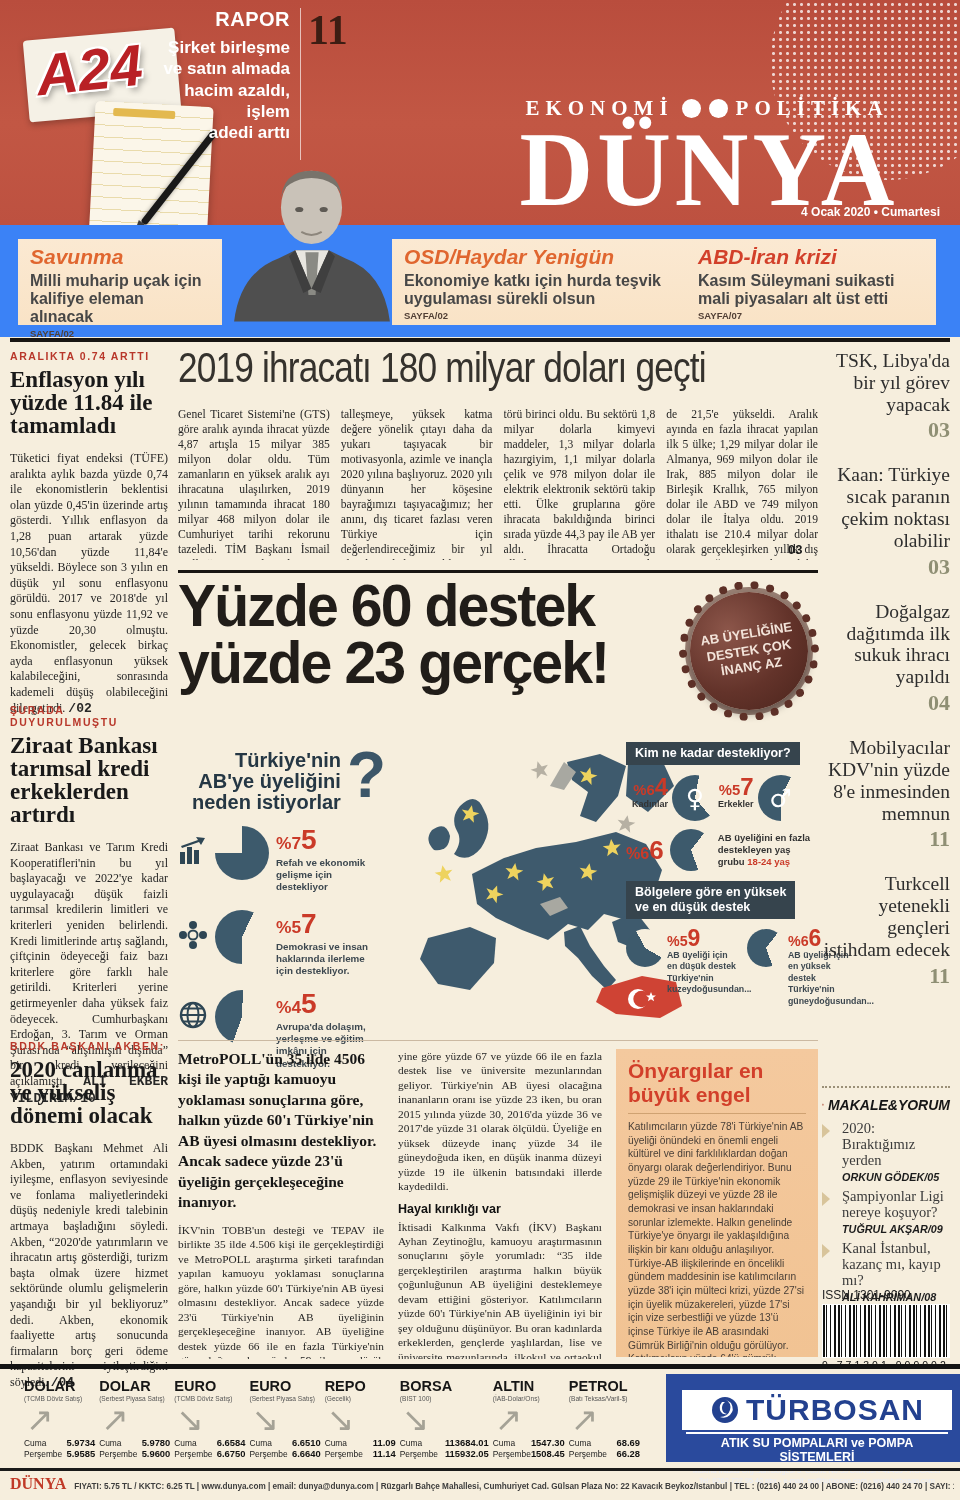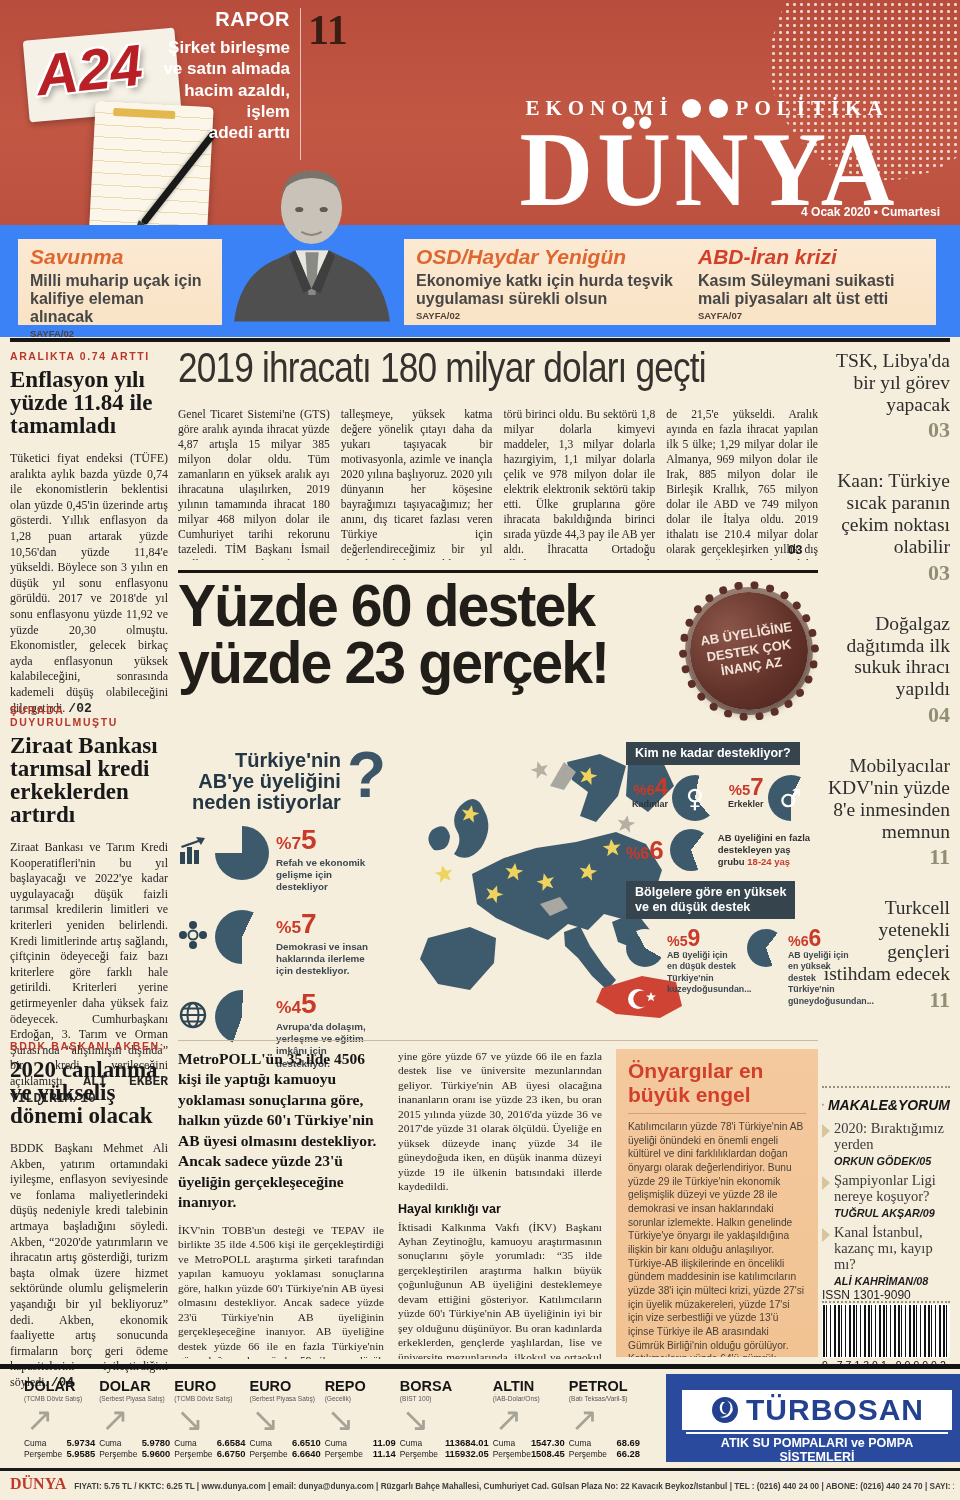--- a/index.html
+++ b/index.html
@@ -101,21 +101,21 @@
   .p66 { background:conic-gradient(from 160deg,#3d5a6c 0 66%,#f6eedd 66% 100%); }
   .p59 { background:conic-gradient(from 120deg,#3d5a6c 0 59%,#f6eedd 59% 100%); }
   .stat .pv { font-family:"Liberation Sans",sans-serif; font-weight:900; font-size:28px; color:#ca3a28; line-height:1; }
   .stat .pv::first-letter { font-size:62%; }
   .stat .pc { margin-top:3px; font-family:"Liberation Sans",sans-serif; font-weight:700; font-size:9.8px;
     line-height:1.25; color:#3d4850; width:100px; }
   .emap { position:absolute; left:196px; top:12px; width:310px; height:278px; }
   .ipanel { position:absolute; left:448px; top:0; width:192px; }
   .ihdr { background:#36444d; color:#fff; font-family:"Liberation Sans",sans-serif; font-weight:800;
     font-size:12.5px; padding:4px 9px; display:inline-block; white-space:pre-line; line-height:1.2; }
-  .grow { display:flex; gap:10px; margin:10px 0 8px 6px; }
+  .grow { display:flex; margin:10px 0 8px 6px; }
   .gitem { display:flex; gap:4px; align-items:flex-start; }
   .gitem .gv { text-align:right; }
   .gitem .gv .pv { font-family:"Liberation Sans",sans-serif; font-weight:900; font-size:24px; color:#ca3a28; line-height:1; }
   .gitem .gv .pv::first-letter { font-size:62%; }
   .gitem .gv .gl { font-family:"Liberation Sans",sans-serif; font-weight:700; font-size:9px; color:#333; }
   .gpie { width:46px; height:46px; border-radius:50%; position:relative; flex:none; }
   .gpie span { position:absolute; inset:0; display:flex; align-items:center; justify-content:center;
     color:#fff; font-family:"DejaVu Sans",sans-serif; font-size:25px; font-weight:700; }
   .agerow { display:flex; gap:6px; align-items:center; margin:2px 0 10px 0; }
   .agerow .pie2 { width:42px; height:42px; border-radius:50%; flex:none; }
@@ -140,29 +140,29 @@
   .b2 { position:absolute; left:220px; top:8px; width:204px; height:310px; font-size:11.3px; line-height:1.28;
     text-align:justify; overflow:hidden; color:#262626; }
   .b2 .sh { font-family:"Liberation Sans",sans-serif; font-weight:800; font-size:12.5px; margin:7px 0 3px; text-align:left; color:#111; }
   .obox { position:absolute; left:438px; top:8px; width:202px; height:308px; background:linear-gradient(180deg,#f4c99e,#f1c393);
     padding:10px 12px; overflow:hidden; }
   .obox .ot { font-family:"Liberation Sans",sans-serif; font-weight:800; font-size:21px; color:#d23f2a;
     border-bottom:1px solid #cfa272; padding-bottom:6px; margin-bottom:6px; }
   .obox .ob { font-family:"Liberation Sans",sans-serif; font-size:10.2px; line-height:1.34; color:#4a4038; }
 
   
-  .rrail { position:absolute; left:822px; top:350px; width:128px; display:flex; flex-direction:column; gap:27px; }
+  .rrail { position:absolute; left:822px; top:350px; width:128px; display:flex; flex-direction:column; gap:21px; }
   .ritem { text-align:right; }
   .ritem .rt { font-size:19.5px; line-height:1.12; color:#2e2e2e; }
   .ritem .rp { font-family:"Liberation Serif",serif; font-weight:900; font-size:22px; color:#8f8f74; margin-top:2px; }
   .makale { position:absolute; left:822px; top:1086px; width:128px; border-top:2px dotted #9b9documents78; border-top:2px dotted #9b9078;
     border-bottom:2px dotted #9b9078; padding:8px 0 8px 0; }
   .mktitle { display:flex; align-items:center; gap:4px; font-family:"Liberation Sans",sans-serif;
     font-style:italic; font-weight:900; font-size:14px; color:#161616; margin-bottom:7px; }
-  .mkitem { display:flex; gap:4px; margin-bottom:6px; }
+  .mkitem { display:flex; gap:12px; margin-bottom:6px; }
   .mkbullet { width:0; height:0; border-top:7px solid transparent; border-bottom:7px solid transparent;
     border-left:8px solid #d8c49a; flex:none; margin-top:3px; }
   .mkitem .mt { font-size:14.5px; line-height:1.1; color:#3a3a3a; }
   .mkitem .ma { font-family:"Liberation Sans",sans-serif; font-style:italic; font-weight:800; font-size:10.8px; color:#1c1c1c; margin-top:2px; }
   .issn { position:absolute; left:822px; top:1288px; width:128px; font-family:"Liberation Sans",sans-serif; }
   .issn .it { font-size:12px; color:#222; margin-bottom:2px; }
   .bars { height:54px; background:
       repeating-linear-gradient(90deg,#111 0 2px,#fff 2px 3px,#111 3px 4px,#fff 4px 7px,#111 7px 8px,#fff 8px 11px,#111 11px 13px,#fff 13px 15px);
       border:1px solid #fff; }
   .issn .digits { font-size:10.5px; letter-spacing:3px; color:#111; margin-top:1px; }
@@ -224,21 +224,21 @@
     <div class="brand">DÜNYA</div>
     <div class="mdate">4 Ocak 2020 • Cumartesi</div>
   </div>
 
   <div class="teaserband">
     <div class="tcard" style="left:18px; width:204px;">
       <div class="tk">Savunma</div>
       <div class="tt">Milli muharip uçak için kalifiye eleman alınacak</div>
       <div class="tp">SAYFA/02</div>
     </div>
-    <div class="tcard" style="left:404px; width:311px;">
+    <div class="tcard" style="left:392px; width:311px;">
       <div class="tk">OSD/Haydar Yenigün</div>
       <div class="tt">Ekonomiye katkı için hurda teşvik uygulaması sürekli olsun</div>
       <div class="tp">SAYFA/02</div>
     </div>
     <div class="tcard red" style="left:686px; width:250px;">
       <div class="tk">ABD-İran krizi</div>
       <div class="tt">Kasım Süleymani suikasti mali piyasaları alt üst etti</div>
       <div class="tp">SAYFA/07</div>
     </div>
   </div>

